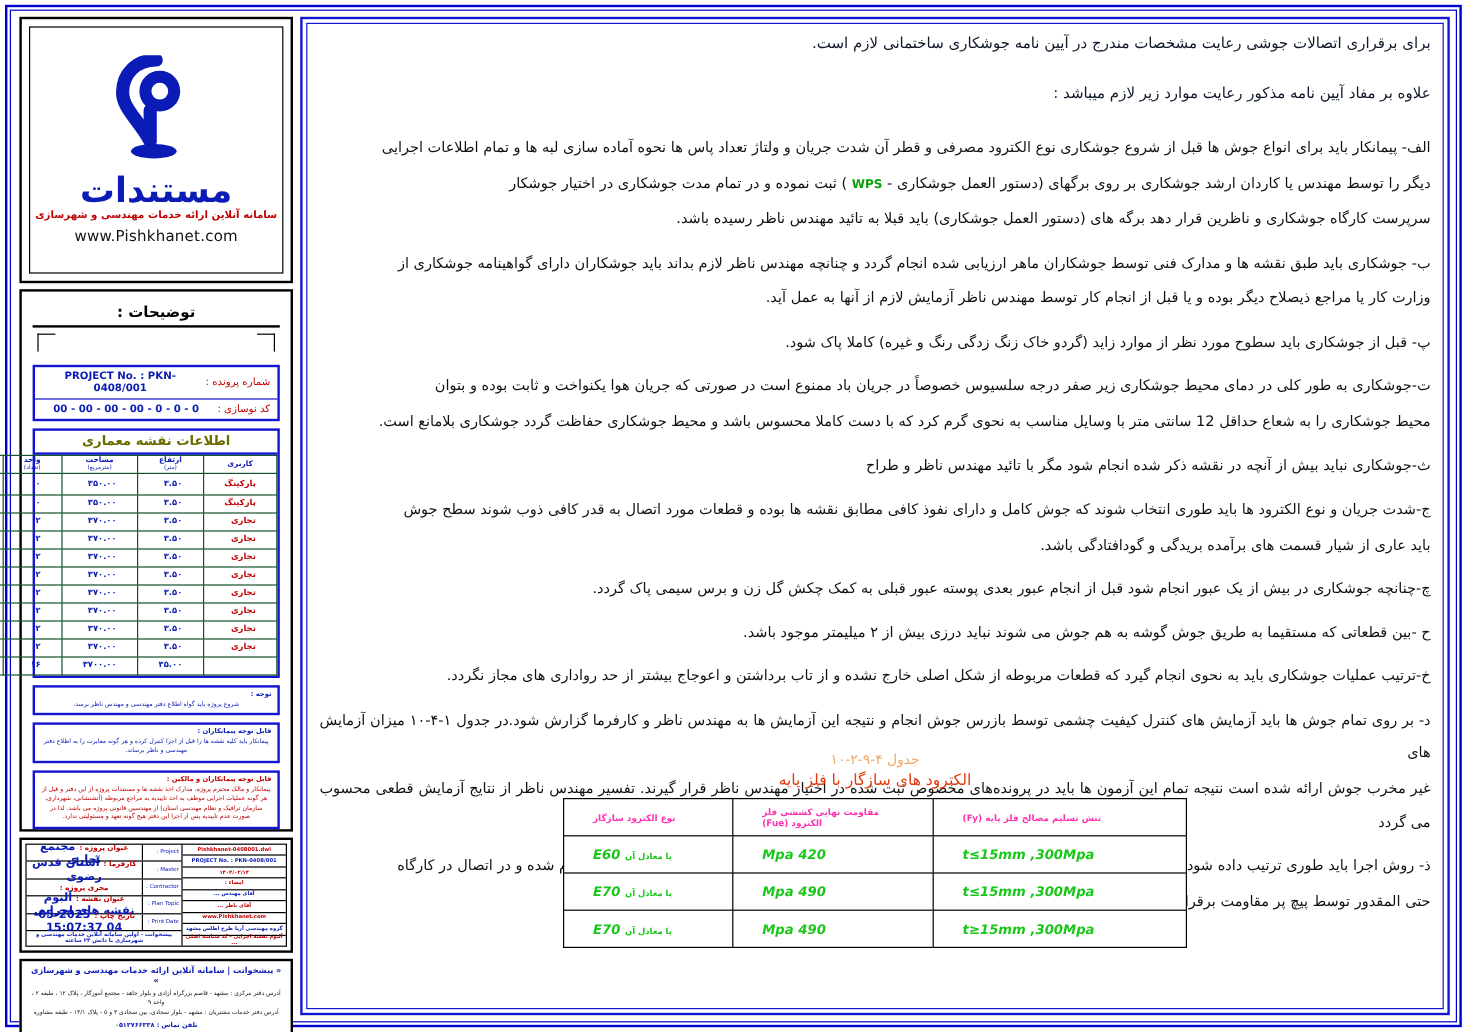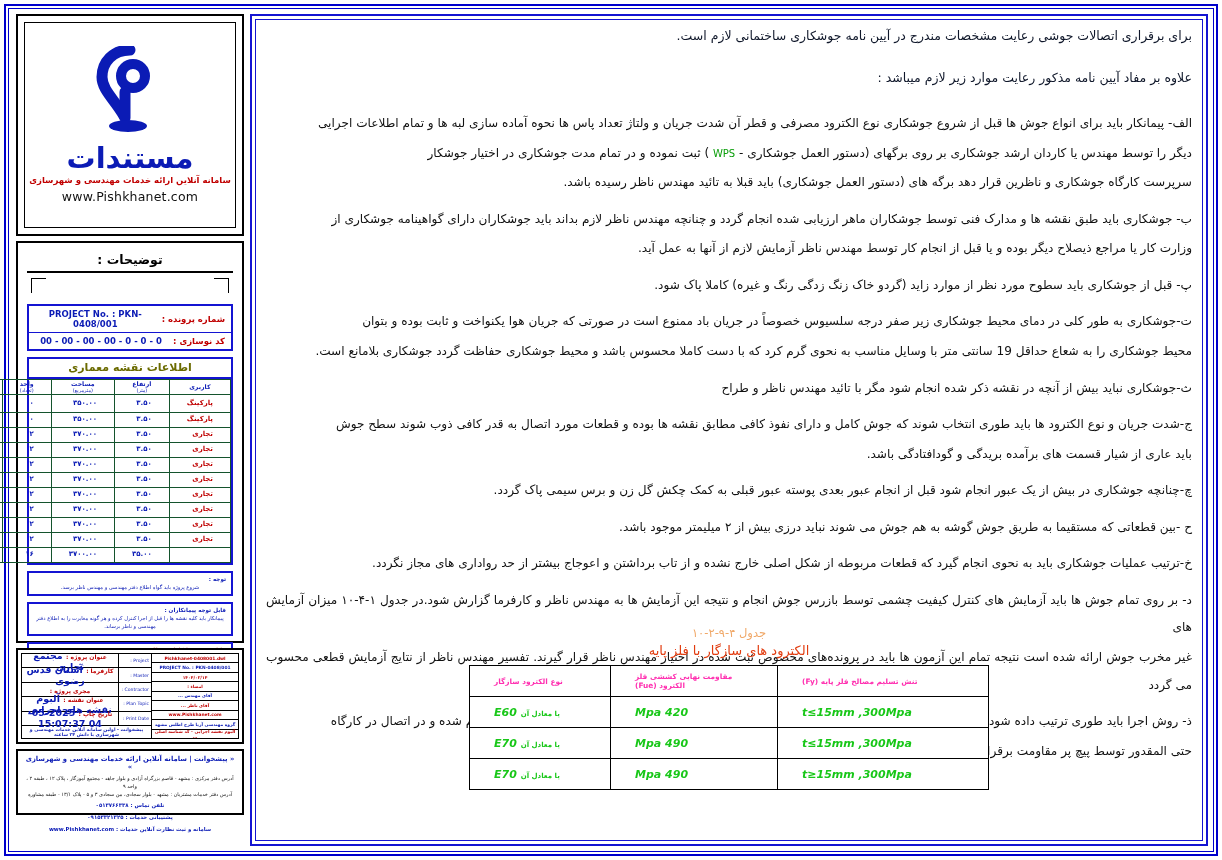--- a/index.html
+++ b/index.html
@@ -38,40 +38,40 @@
   .pin{width:78px;height:92px;position:relative;margin-bottom:4px;}
   .pin svg{display:block;}
   .brand{
     font-size:29px;font-weight:bold;color:#0b1bb5;letter-spacing:-1px;
     line-height:1;margin:2px 0 2px 0;
   }
   .brand-sub{font-size:8.5px;color:#c00000;font-weight:bold;margin-bottom:4px;}
   .brand-url{font-size:12.5px;color:#111;letter-spacing:.2px;direction:ltr;}
 
   
-  .notes-blk{height:402px;padding:6px 7px;}
+  .notes-blk{height:452px;padding:6px 7px;}
   .notes-title{
     text-align:center;font-size:12.5px;font-weight:bold;color:#000;
     padding:3px 0 4px;
   }
   .notes-rule{border-top:2px solid #000;margin:0 2px 5px 2px;}
   .bracket-row{height:20px;position:relative;margin:0 6px 6px 6px;}
   .bracket-row:before,.bracket-row:after{
     content:"";position:absolute;top:0;width:14px;height:14px;
   }
   .bracket-row:before{left:0;border-left:1px solid #000;border-top:1px solid #000;}
   .bracket-row:after{right:0;border-right:1px solid #000;border-top:1px solid #000;}
 
   .pbox{border:2px solid #1414d2;box-sizing:border-box;margin:0 2px 6px 2px;}
   .pbox-row{
     display:flex;align-items:center;justify-content:flex-start;
     border-bottom:1px solid #1414d2;padding:3px 6px;gap:6px;
   }
   .pbox-row:last-child{border-bottom:none;}
-  .pbox-lbl{font-size:8.5px;color:#c00000;font-weight:bold;white-space:nowrap;}
+  .pbox-lbl{font-size:8.5px;color:#c00000;font-weight:normal;white-space:nowrap;}
   .pbox-val{font-size:8.5px;color:#0b1bb5;font-weight:bold;direction:ltr;flex:1;text-align:center;}
 
   
   .arch-wrap{border:2px solid #1414d2;box-sizing:border-box;margin:0 2px 6px 2px;}
   .arch-title{
     text-align:center;font-size:11px;font-weight:bold;color:#6b6b00;
     padding:2px 0 3px;border-bottom:2px solid #1414d2;
   }
   table.arch{width:100%;border-collapse:collapse;font-size:7px;}
   table.arch th,table.arch td{
@@ -116,21 +116,21 @@
   .main{
     position:absolute;left:250px;top:14px;width:958px;height:832px;
     border:2px solid #1414d2;box-sizing:border-box;background:#fff;
   }
   .main-inner{position:absolute;left:3px;top:3px;right:3px;bottom:3px;border:1px solid #1414d2;}
   .content{position:absolute;left:14px;top:10px;right:14px;bottom:10px;}
 
   .p-red{color:#0f172a;font-size:12.5px;line-height:1.6;text-align:right;margin:0 0 22px 0;}
   .p-body{color:#111;font-size:12.1px;line-height:2.28;text-align:justify;margin:0 0 2px 0;
     text-align-last:right;}
-  .p-body .wps{color:#0a9e0a;font-weight:normal;font-size:10px;direction:ltr;display:inline-block;}
+  .p-body .wps{color:#0a9e0a;font-weight:bold;font-size:10px;direction:ltr;display:inline-block;}
   .para-gap{height:7px;}
 
   
   .etbl-wrap{position:absolute;left:0;right:0;bottom:44px;text-align:center;}
   .etbl-num{font-size:11.5px;color:#f0a868;margin-bottom:3px;}
   .etbl-cap{font-size:13px;color:#e23b0e;margin-bottom:7px;}
   table.etbl{border-collapse:collapse;margin:0 auto;background:#fff;}
   table.etbl th,table.etbl td{
     border:1px solid #000;padding:5px 24px;text-align:left;height:20px;
   }
@@ -363,21 +363,21 @@
           <p class="p-body">الف- پیمانکار باید برای انواع جوش ها قبل از شروع جوشکاری نوع الکترود مصرفی و قطر آن شدت جریان و ولتاژ تعداد پاس ها نحوه آماده سازی لبه ها و تمام اطلاعات اجرایی</p>
           <p class="p-body">دیگر را توسط مهندس یا کاردان ارشد جوشکاری بر روی برگهای (دستور العمل جوشکاری - <span class="wps">WPS</span> ) ثبت نموده و در تمام مدت جوشکاری در اختیار جوشکار</p>
           <p class="p-body">سرپرست کارگاه جوشکاری و ناظرین قرار دهد برگه های (دستور العمل جوشکاری) باید قبلا به تائید مهندس ناظر رسیده باشد.</p>
           <div class="para-gap"></div>
           <p class="p-body">ب- جوشکاری باید طبق نقشه ها و مدارک فنی توسط جوشکاران ماهر ارزیابی شده انجام گردد و چنانچه مهندس ناظر لازم بداند باید جوشکاران دارای گواهینامه جوشکاری از</p>
           <p class="p-body">وزارت کار یا مراجع ذیصلاح دیگر بوده و یا قبل از انجام کار توسط  مهندس  ناظر آزمایش لازم از آنها به عمل آید.</p>
           <div class="para-gap"></div>
           <p class="p-body">پ- قبل از جوشکاری باید سطوح مورد نظر از موارد زاید (گردو خاک  زنگ زدگی  رنگ و غیره) کاملا پاک شود.</p>
           <div class="para-gap"></div>
           <p class="p-body">ت-جوشکاری به طور کلی در دمای محیط جوشکاری زیر صفر درجه سلسیوس خصوصاً در جریان باد ممنوع است در صورتی که جریان هوا یکنواخت و ثابت بوده و بتوان</p>
-          <p class="p-body">محیط جوشکاری را به شعاع حداقل 19 سانتی متر با وسایل مناسب به نحوی گرم کرد که با دست کاملا محسوس باشد و محیط جوشکاری حفاظت گردد جوشکاری بلامانع است.</p>
+          <p class="p-body">محیط جوشکاری را به شعاع حداقل 12 سانتی متر با وسایل مناسب به نحوی گرم کرد که با دست کاملا محسوس باشد و محیط جوشکاری حفاظت گردد جوشکاری بلامانع است.</p>
           <div class="para-gap"></div>
           <p class="p-body">ث-جوشکاری نباید بیش از آنچه در نقشه ذکر شده انجام شود مگر با تائید مهندس ناظر و طراح</p>
           <div class="para-gap"></div>
           <p class="p-body">ج-شدت جریان و نوع الکترود ها باید طوری انتخاب شوند که جوش کامل و دارای نفوذ کافی مطابق نقشه ها بوده و قطعات مورد اتصال به قدر کافی ذوب شوند سطح جوش</p>
           <p class="p-body">باید عاری از شیار قسمت های برآمده بریدگی و گودافتادگی باشد.</p>
           <div class="para-gap"></div>
           <p class="p-body">چ-چنانچه جوشکاری در بیش از یک عبور انجام شود قبل از انجام عبور بعدی پوسته عبور قبلی به کمک چکش گل زن و برس سیمی پاک گردد.</p>
           <div class="para-gap"></div>
           <p class="p-body">ح -بین قطعاتی که مستقیما به طریق جوش گوشه به هم جوش می شوند نباید درزی بیش از ۲ میلیمتر موجود باشد.</p>
           <div class="para-gap"></div>

